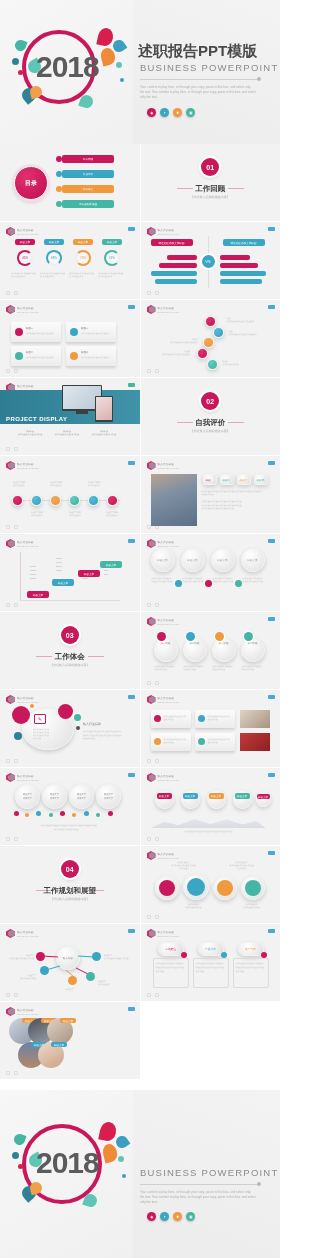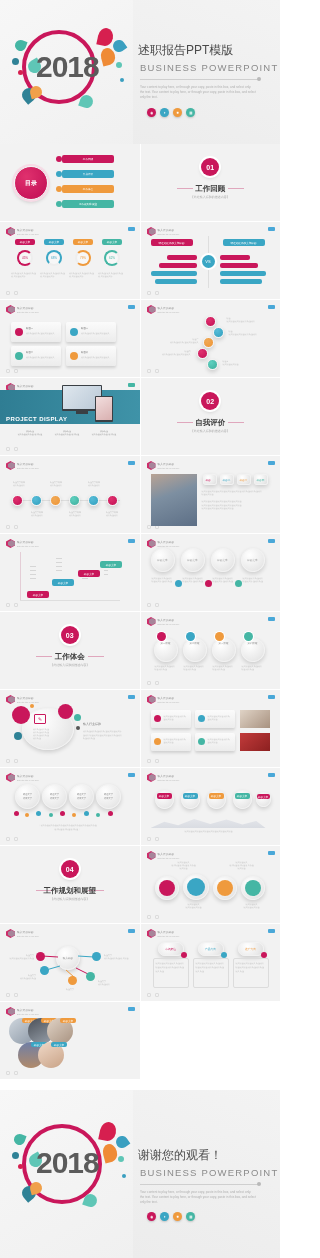--- a/index.html
+++ b/index.html
@@ -21,21 +21,21 @@
     background:linear-gradient(200deg,#f3f3f3,#ececec); }
 
   .ring { position:absolute; border-radius:50%; border:4px solid #C9175B; }
   .leaf { position:absolute; border-radius:50% 0 50% 50%; }
   .drop { position:absolute; border-radius:50% 50% 50% 0; }
   .dot { position:absolute; border-radius:50%; }
 
   .year { position:absolute; font-size:30px; font-weight:bold; color:#5b5b5b;
     letter-spacing:-1px; z-index:5; font-family:"Liberation Sans", sans-serif; }
 
-  .hero-title { position:absolute; color:#4a4a4a; font-weight:normal; font-size:12px;
+  .hero-title { position:absolute; color:#4a4a4a; font-weight:bold; font-size:15px;
     letter-spacing:0px; white-space:nowrap; }
   .hero-sub { position:absolute; color:#8b8b8b; font-size:9.5px; letter-spacing:1.2px;
     white-space:nowrap; }
   .hero-rule { position:absolute; height:1px; background:#cfcfcf; }
   .hero-rule::after { content:""; position:absolute; right:-3px; top:-2px; width:4px; height:4px;
     border-radius:50%; background:#b9b9b9; }
   .hero-body { position:absolute; color:#b0b0b0; font-size:3.1px; line-height:1.55;
     width:116px; }
   .hero-icons { position:absolute; display:flex; gap:4px; }
   .hero-icon { width:9px; height:9px; border-radius:50%; display:flex; align-items:center;
@@ -823,21 +823,20 @@
     <div class="leaf" style="left:22px;top:96px;width:14px;height:14px;background:#2f8296;transform:rotate(140deg);"></div>
     <div class="leaf" style="left:84px;top:104px;width:13px;height:13px;background:#5fc6b6;transform:rotate(200deg);"></div>
     <div class="leaf" style="left:30px;top:92px;width:12px;height:12px;background:#f0a04a;transform:rotate(165deg);"></div>
     <div class="dot" style="left:12px;top:62px;width:7px;height:7px;background:#2f8296;"></div>
     <div class="dot" style="left:18px;top:74px;width:5px;height:5px;background:#d61f4f;"></div>
     <div class="dot" style="left:118px;top:66px;width:6px;height:6px;background:#5fc6b6;"></div>
     <div class="dot" style="left:122px;top:84px;width:4px;height:4px;background:#3a9fc0;"></div>
 
     <div class="year" style="left:36px;top:56px;">2018</div>
 
-    <div class="hero-title" style="left:138px;top:57px;">谢谢您的观看！</div>
     <div class="hero-sub" style="left:140px;top:77px;">BUSINESS POWERPOINT</div>
     <div class="hero-rule" style="left:140px;top:94px;width:118px;"></div>
     <div class="hero-body" style="left:140px;top:100px;white-space:pre-line;">Your content to play here, or through your copy, paste in this box, and select only.
 the text. Your content to play here, or through your copy, paste in this box, and select only the text.</div>
     <div class="hero-icons" style="left:147px;top:122px;">
       <div class="hero-icon" style="background:#C9175B;">
           <i>◉</i>
         </div>
       <div class="hero-icon" style="background:#3aa6c4;">
           <i>✦</i>

